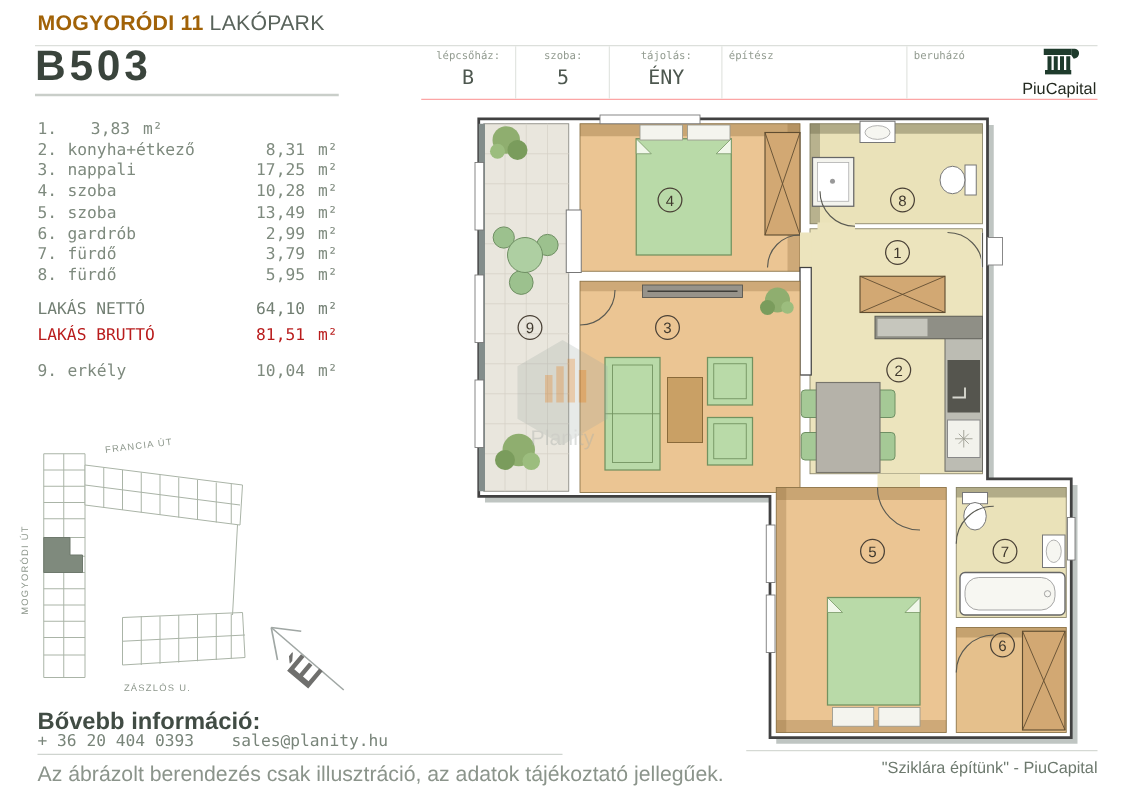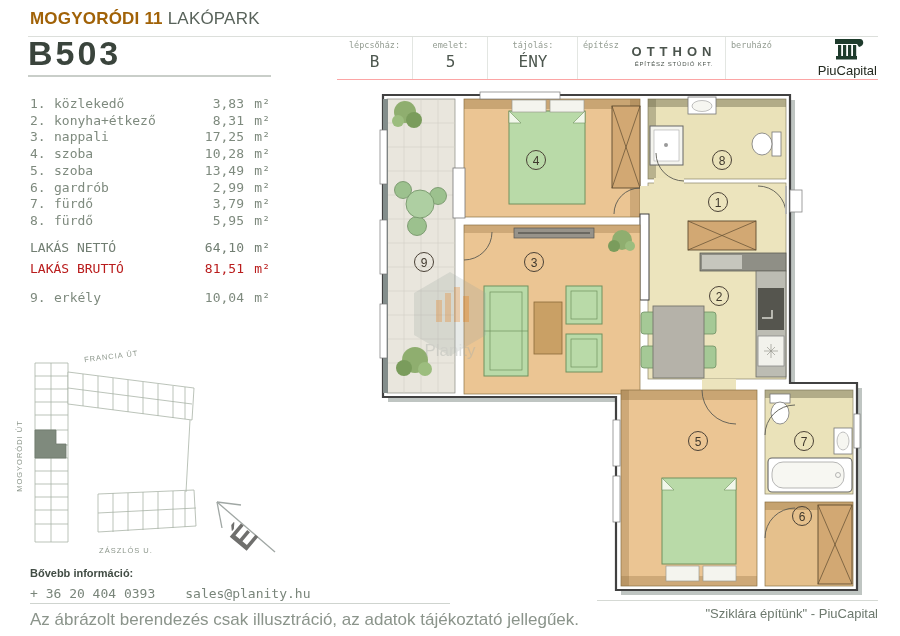--- a/index.html
+++ b/index.html
@@ -33,21 +33,21 @@
       font-size:13px;color:#7e8a7e;}
   .rrow{display:flex;line-height:16.7px;white-space:pre;}
   .rrow .num{width:24px;}
   .rrow .name{flex:1;}
   .rrow .val{width:50px;text-align:right;}
   .rrow .unit{width:26px;text-align:right;}
   .rrow.total{margin-top:10px;color:#717e72;}
   .rrow.total2{margin-top:5px;color:#b91c1c;}
   .rrow.balc{margin-top:11.5px;}
   
-  #contact-h{left:30px;top:567px;font-size:11px;font-weight:700;color:#414c44;}
+  #contact-h{left:30px;top:567px;font-size:19px;font-weight:700;color:#414c44;}
   #contact-row{left:30px;top:586px;font-family:"DejaVu Sans Mono",monospace;font-size:13px;color:#79857a;}
   #contact-row .mail{margin-left:30px;text-align:right;}
   #rule-contact{left:30px;top:603px;width:420px;background:#cfd4cf;}
   #disclaimer{left:30px;top:610px;font-size:17px;color:#8b948b;}
   #rule-slogan{left:597px;top:600px;width:281px;background:#d5d9d4;}
   #slogan{left:597px;top:606px;width:281px;text-align:right;font-size:13px;color:#6d796e;}
   svg text{font-family:"Liberation Sans",sans-serif;}
 </style>
 </head>
 <body>
@@ -58,53 +58,49 @@
   <div class="abs rule" id="rule-top"></div>
   <div class="abs" id="unit-code">B503</div>
   <div class="abs" id="rule-unit"></div>
 
   <div class="abs" id="info">
     <div class="cell first" style="left:0;width:75px;">
       <div class="lbl">lépcsőház:</div>
       <div class="val">B</div>
     </div>
     <div class="cell" style="left:75px;width:75px;">
-      <div class="lbl">emelet:</div>
+      <div class="lbl">szoba:</div>
       <div class="val">5</div>
     </div>
     <div class="cell" style="left:150px;width:90px;">
       <div class="lbl">tájolás:</div>
       <div class="val">ÉNY</div>
     </div>
     <div class="cell" style="left:240px;width:148px;">
       <div class="lbl-left">építész</div>
-      <div id="otthon">
-        <div class="big">OTTHON</div>
-        <div class="sub">ÉPÍTÉSZ STÚDIÓ KFT.</div>
-      </div>
     </div>
     <div class="cell" style="left:388px;width:153px;">
       <div class="lbl-left">beruházó</div>
       <svg style="position:absolute;left:105px;top:1px;" width="34" height="26" viewBox="0 0 34 26">
         <g fill="#1e3b2c">
           <rect x="4" y="1" width="22" height="5"></rect>
           <path d="M26,1 h3 c4,0 5,7 -1,8 l-2,-3 z"></path>
           <rect x="7" y="7" width="3.2" height="11"></rect>
           <rect x="12" y="7" width="3.2" height="11"></rect>
           <rect x="17" y="7" width="3.2" height="11"></rect>
           <rect x="22" y="7" width="3.2" height="11"></rect>
           <rect x="5" y="18" width="21" height="3.5"></rect>
         </g>
       </svg>
       <div id="piu-text">PiuCapital</div>
     </div>
   </div>
 
   <div class="abs" id="room-list">
-    <div class="rrow"><span class="num">1.</span><span class="name">közlekedő</span><span class="val">3,83</span><span class="unit">m²</span></div>
+    <div class="rrow"><span class="num">1.</span><span class="val">3,83</span><span class="unit">m²</span></div>
     <div class="rrow"><span class="num">2.</span><span class="name">konyha+étkező</span><span class="val">8,31</span><span class="unit">m²</span></div>
     <div class="rrow"><span class="num">3.</span><span class="name">nappali</span><span class="val">17,25</span><span class="unit">m²</span></div>
     <div class="rrow"><span class="num">4.</span><span class="name">szoba</span><span class="val">10,28</span><span class="unit">m²</span></div>
     <div class="rrow"><span class="num">5.</span><span class="name">szoba</span><span class="val">13,49</span><span class="unit">m²</span></div>
     <div class="rrow"><span class="num">6.</span><span class="name">gardrób</span><span class="val">2,99</span><span class="unit">m²</span></div>
     <div class="rrow"><span class="num">7.</span><span class="name">fürdő</span><span class="val">3,79</span><span class="unit">m²</span></div>
     <div class="rrow"><span class="num">8.</span><span class="name">fürdő</span><span class="val">5,95</span><span class="unit">m²</span></div>
     <div class="rrow total"><span class="name">LAKÁS NETTÓ</span><span class="val">64,10</span><span class="unit">m²</span></div>
     <div class="rrow total2"><span class="name">LAKÁS BRUTTÓ</span><span class="val">81,51</span><span class="unit">m²</span></div>
     <div class="rrow balc"><span class="num">9.</span><span class="name">erkély</span><span class="val">10,04</span><span class="unit">m²</span></div>

